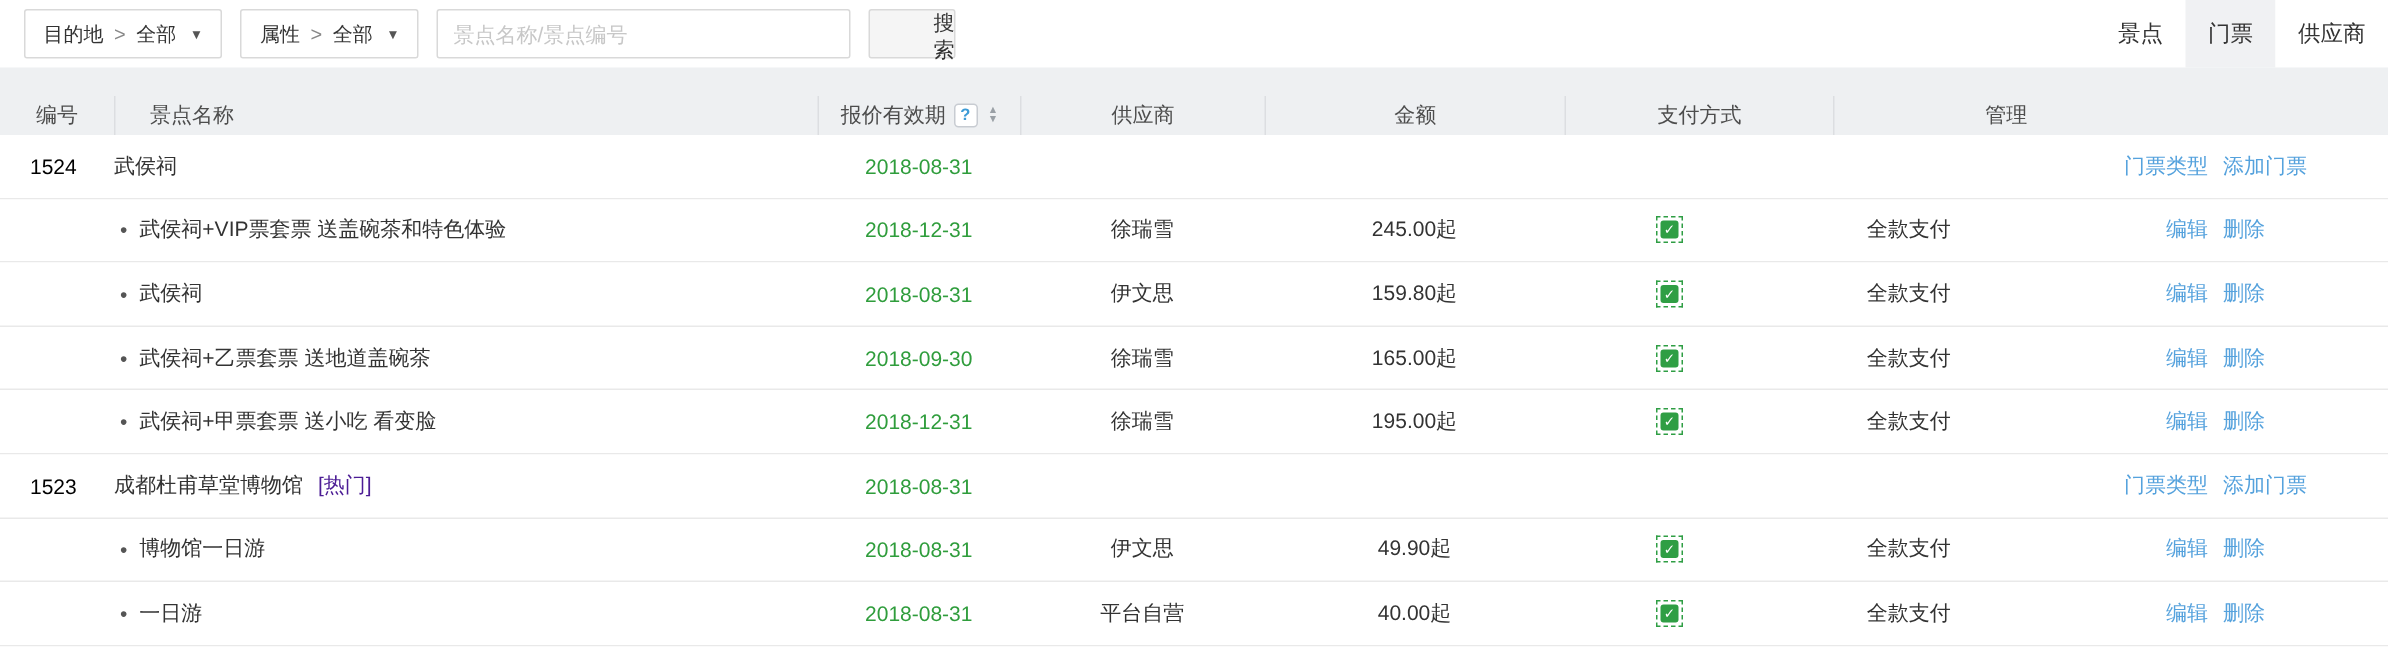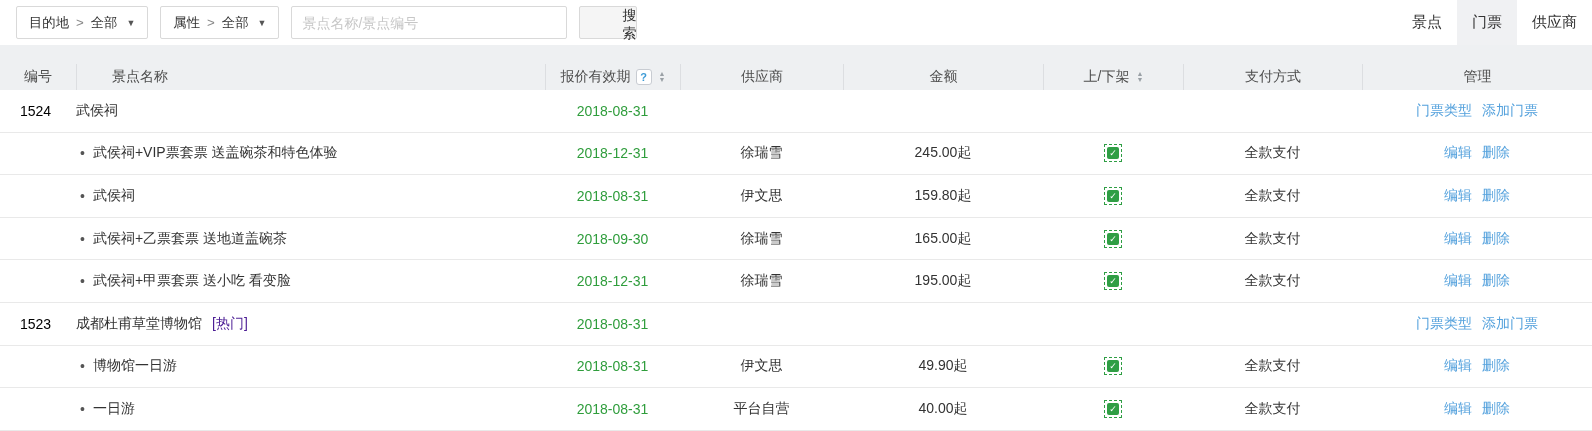--- a/index.html
+++ b/index.html
@@ -23,21 +23,21 @@
   .search-btn{height:33px; width:58px; border:1px solid #d9d9d9; border-radius:2px; background:#f5f5f5; font-size:14px; color:#333; cursor:pointer;padding-left:42px;}
   .tabs{display:flex; align-items:stretch; height:45px;}
   .tab{display:flex; align-items:center; padding:0 15px; font-size:15px; color:#333; cursor:pointer; background:#fff;}
   .tab.active{background:var(--tab-bg);}
 
   
   .thead{height:45px; flex:0 0 45px; background:var(--header-bg); display:flex; align-items:stretch; color:#4d4d4d;}
   .th{display:flex; align-items:center; justify-content:center; border-left:1px solid #dcdee1;margin-top:19px;}
   .th:first-child{border-left:none;}
   .th.col-id{justify-content:flex-start; padding-left:24px;}
-  .th.col-name{justify-content:flex-start; padding-left:35px;}
+  .th.col-name{justify-content:flex-start; padding-left:23px;}
   .th .gap{display:inline-flex; align-items:center; gap:5px;}
   .help-badge{display:inline-flex; align-items:center; justify-content:center; width:16px; height:16px;
     border:1px solid #c8ccd2; border-radius:3px; background:#fff; color:#3d9bd6; font-size:11px; font-weight:bold; cursor:pointer;}
   .sorter{display:inline-flex; flex-direction:column; line-height:5px; cursor:pointer; margin-left:2px;}
   .sorter span{font-size:7px; color:#9aa0a6; height:6px;}
 
   .tbody{flex:1; display:flex; flex-direction:column;}
   .row{height:42.6px; flex:0 0 42.6px; display:flex; align-items:center; border-bottom:1px solid var(--border); background:#fff;}
   .cell{display:flex; align-items:center; height:100%;}
   .col-id{width:76px;}  .col-name{width:469px;}  .col-date{width:135px;}
@@ -99,29 +99,20 @@
           <span>▼</span>
         </span>
       </span>
     </div>
     <div class="th col-supplier">
       <span>供应商</span>
     </div>
     <div class="th col-price">
       <span>金额</span>
     </div>
-    <div class="th col-status">
-      <span class="gap">
-        <span>上/下架</span>
-        <span class="sorter">
-          <span>▲</span>
-          <span>▼</span>
-        </span>
-      </span>
-    </div>
     <div class="th col-payment">
       <span>支付方式</span>
     </div>
     <div class="th col-actions">
       <span>管理</span>
     </div>
   </div>
 
   <div class="tbody">
       <div class="row parent">

